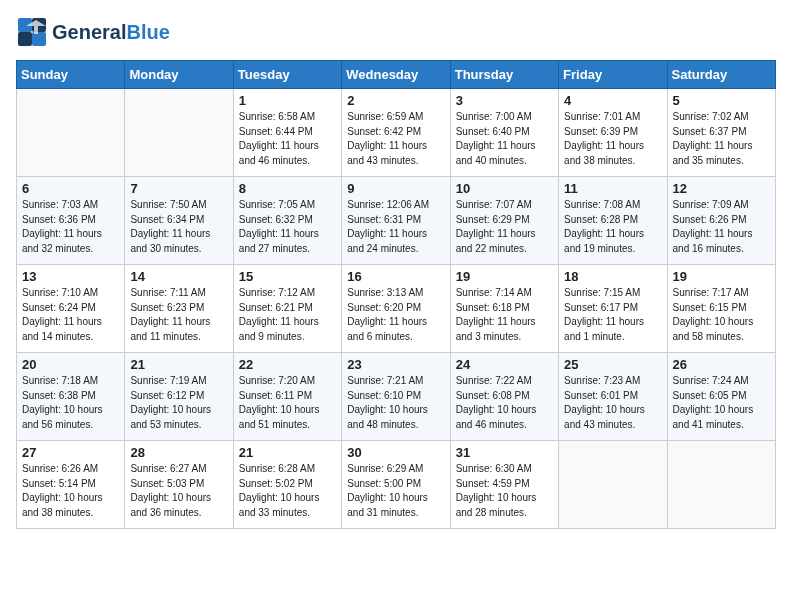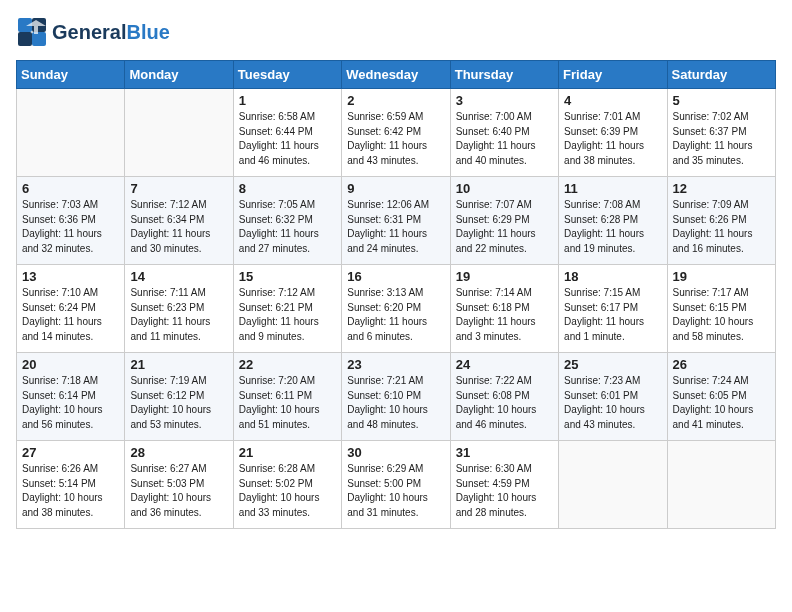--- a/index.html
+++ b/index.html
@@ -163,21 +163,21 @@
       <tr>
         <td>
           <span class="day-num">6</span>
           <div class="day-info">Sunrise: 7:03 AM
 Sunset: 6:36 PM
 Daylight: 11 hours
 and 32 minutes.</div>
         </td>
         <td>
           <span class="day-num">7</span>
-          <div class="day-info">Sunrise: 7:12 AM
+          <div class="day-info">Sunrise: 7:50 AM
 Sunset: 6:34 PM
 Daylight: 11 hours
 and 30 minutes.</div>
         </td>
         <td>
           <span class="day-num">8</span>
           <div class="day-info">Sunrise: 7:05 AM
 Sunset: 6:32 PM
 Daylight: 11 hours
 and 27 minutes.</div>
@@ -259,21 +259,21 @@
           <div class="day-info">Sunrise: 7:17 AM
 Sunset: 6:15 PM
 Daylight: 10 hours
 and 58 minutes.</div>
         </td>
       </tr>
       <tr>
         <td>
           <span class="day-num">20</span>
           <div class="day-info">Sunrise: 7:18 AM
-Sunset: 6:14 PM
+Sunset: 6:38 PM
 Daylight: 10 hours
 and 56 minutes.</div>
         </td>
         <td>
           <span class="day-num">21</span>
           <div class="day-info">Sunrise: 7:19 AM
 Sunset: 6:12 PM
 Daylight: 10 hours
 and 53 minutes.</div>
         </td>

